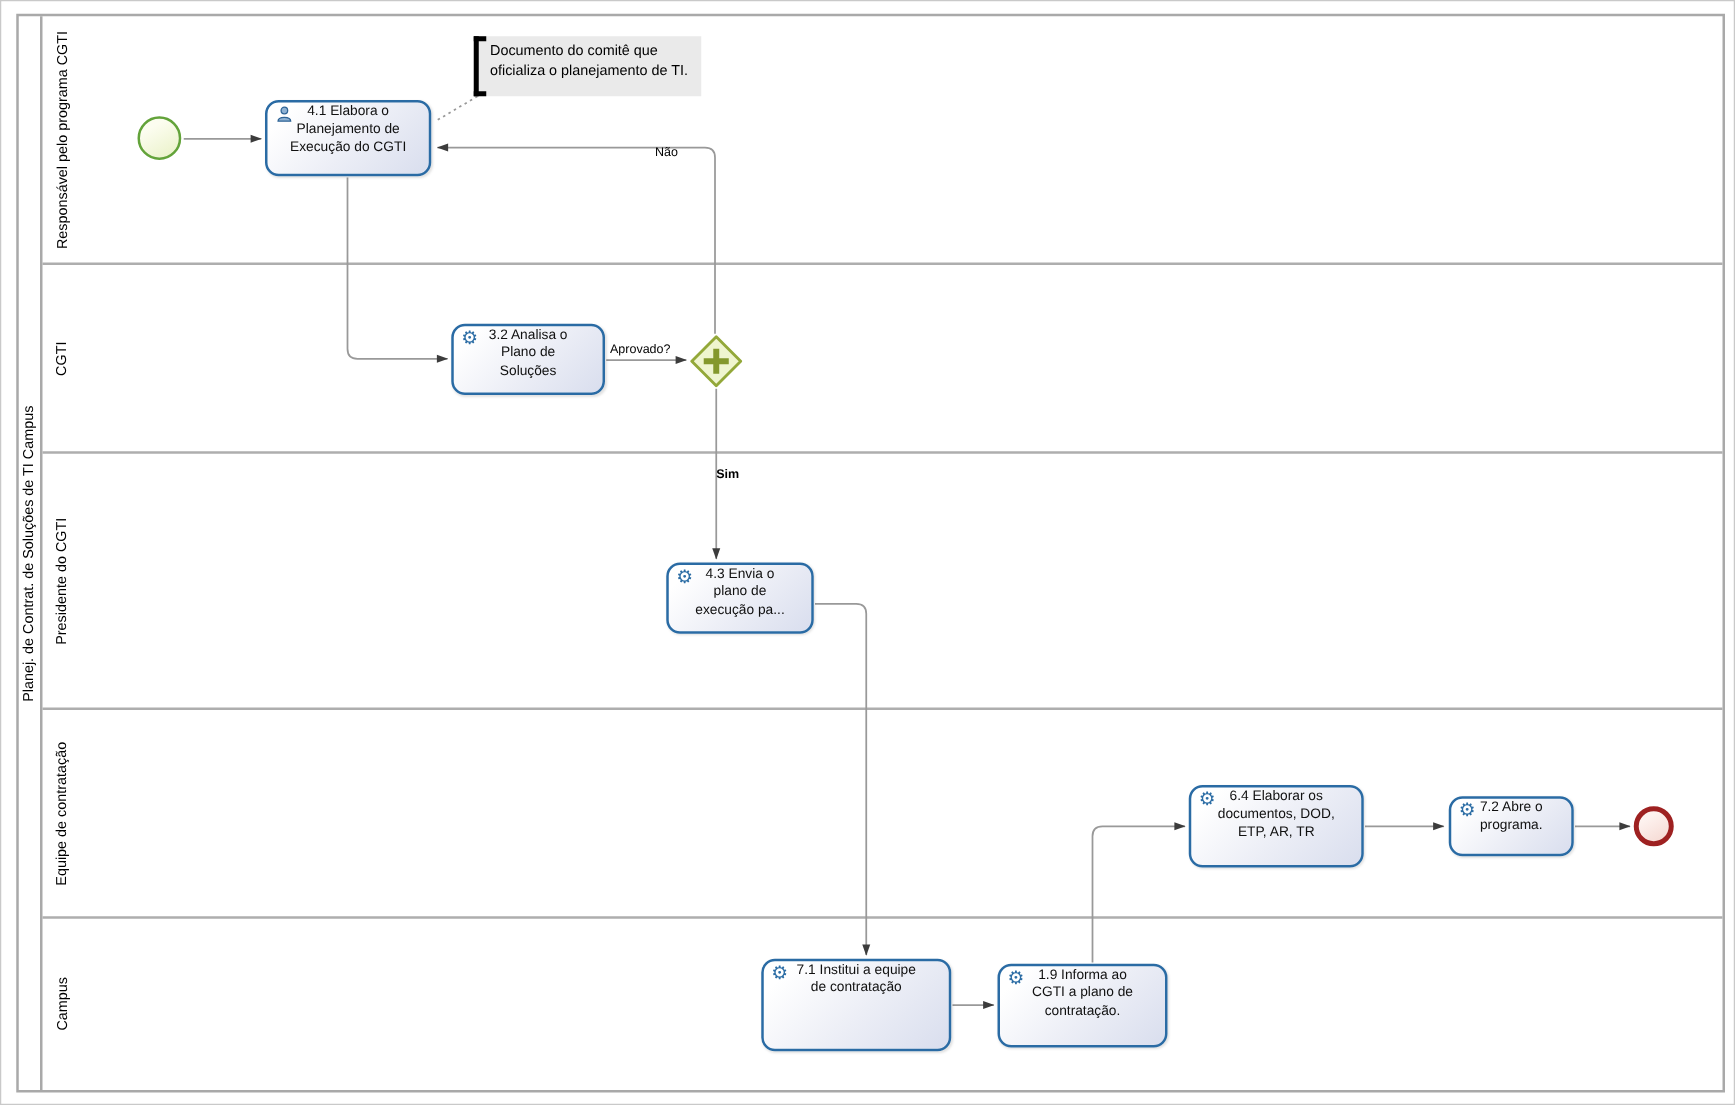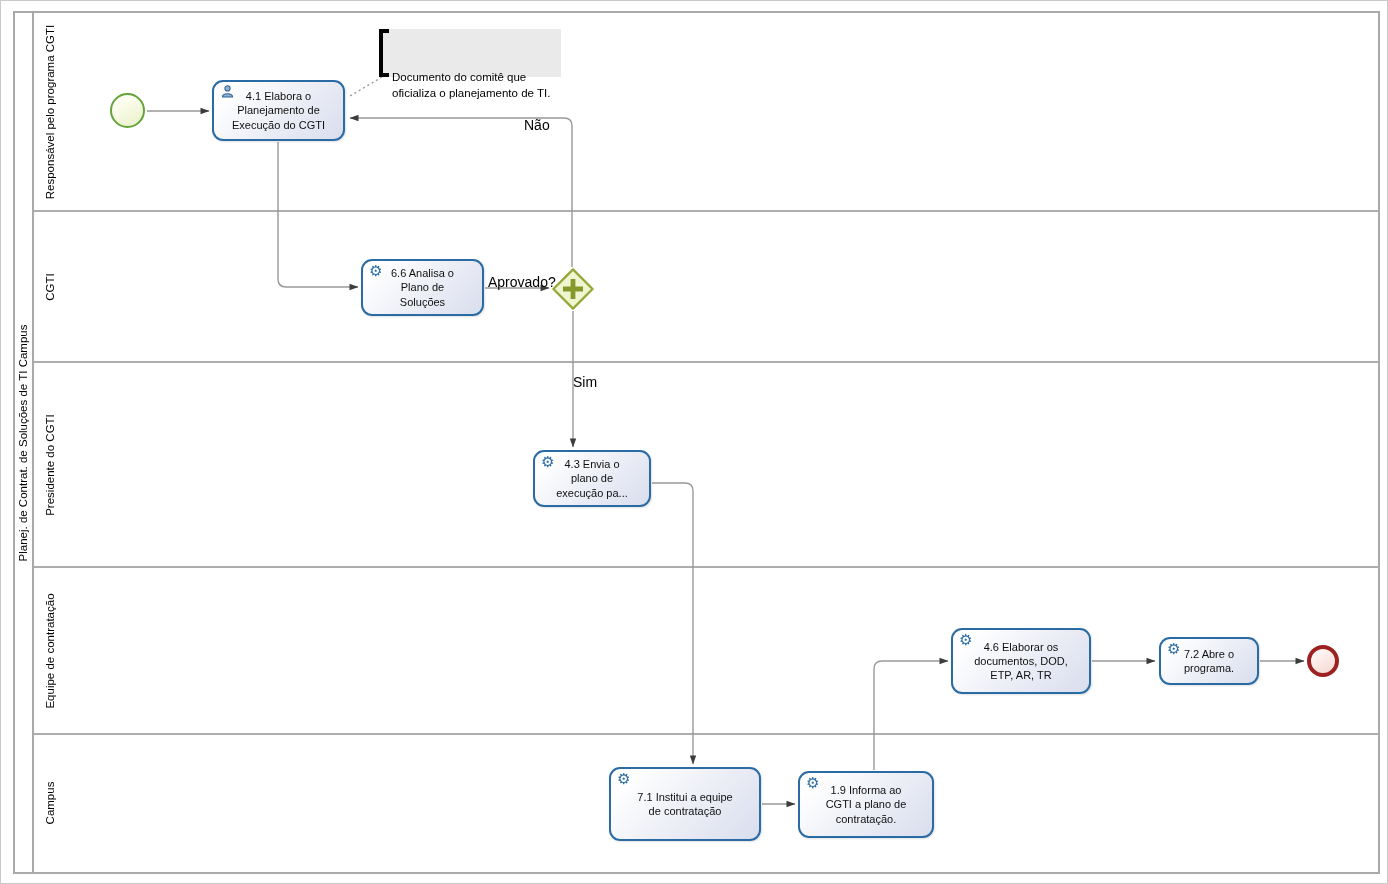--- a/index.html
+++ b/index.html
@@ -7,31 +7,31 @@
   .pool{position:absolute;left:12px;top:10px;width:1367px;height:863px;box-sizing:border-box;border:2px solid #a9a9a9;display:flex;background:#fff;}
   .pool-title{width:19px;box-sizing:border-box;border-right:2px solid #a9a9a9;display:flex;align-items:center;justify-content:center;}
   .vtext{transform:rotate(-90deg);white-space:nowrap;font-size:11.5px;color:#000;}
   .lanes{flex:1;display:flex;flex-direction:column;min-width:0;}
   .lane{display:flex;box-sizing:border-box;}
   .lane + .lane{border-top:2px solid #aeaeae;}
   .lane-label{width:32px;display:flex;align-items:center;justify-content:center;flex:0 0 32px;}
   #edge-layer{position:absolute;left:0;top:0;pointer-events:none;}
   .node{position:absolute;box-sizing:border-box;}
   .task{border:2.5px solid #2a6ba4;border-radius:11px;background:linear-gradient(135deg,#ffffff 12%,#eceef6 55%,#d9deee 100%);
-        display:flex;align-items:center;justify-content:center;text-align:center;
+        display:flex;justify-content:center;text-align:center;
         font-size:11px;color:#101010;line-height:1.3;box-shadow:1px 1px 2px rgba(0,0,0,0.12);}
   .task .icon{position:absolute;top:2px;left:6px;}
   .gear-glyph{color:#2c6da5;font-size:15px;line-height:15px;}
   .event{border-radius:50%;}
   .event-start{border:2.5px solid #63a33a;background:linear-gradient(150deg,#fcfdf0 25%,#e9f1c6 100%);}
   .event-end{border:4px solid #9e2121;background:linear-gradient(150deg,#fdf2ef 25%,#f5d8d1 100%);}
-  .edge-label{position:absolute;font-size:14px;color:#000;white-space:nowrap;}
+  .edge-label{position:absolute;font-size:10px;color:#000;white-space:nowrap;}
   .annotation{position:absolute;box-sizing:border-box;background:#eaeaea;display:flex;align-items:stretch;}
   .bracket{width:10px;box-sizing:border-box;border:4.5px solid #000;border-right:none;background:transparent;}
-  .ann-text{padding:4px 6px 3px 3px;font-size:11.5px;color:#000;line-height:1.4;text-align:left;margin-top:36px;}
+  .ann-text{padding:4px 6px 3px 3px;font-size:11.5px;color:#000;line-height:1.4;text-align:left;}
 </style>
 </head>
 <body>
 
 <div class="canvas" id="canvas">
   <div class="pool">
     <div class="pool-title">
       <span class="vtext">Planej. de Contrat. de Soluções de TI Campus</span>
     </div>
     <div class="lanes" id="lanes">
@@ -88,21 +88,21 @@
         </svg></span>
       <div>
         <div>4.1 Elabora o</div>
         <div>Planejamento de</div>
         <div>Execução do CGTI</div>
       </div>
     </div>
     <div class="node task" style="left: 360px; top: 258px; width: 123px; height: 57px;">
       <span class="icon gear-glyph">⚙</span>
       <div>
-        <div>6.6 Analisa o</div>
+        <div>3.2 Analisa o</div>
         <div>Plano de</div>
         <div>Soluções</div>
       </div>
     </div>
     <div class="node" style="left: 551px; top: 267px; width: 42px; height: 42px;"><svg width="42" height="42" viewBox="0 0 44 44">
         <polygon points="22,1.5 42.5,22 22,42.5 1.5,22" fill="#eff5cf" stroke="#93a839" stroke-width="2.4" stroke-linejoin="round"></polygon>
         <path d="M22 11.5 V32.5 M11.5 22 H32.5" stroke="#84982c" stroke-width="5" fill="none"></path>
       </svg></div>
     <div class="node task" style="left: 532px; top: 449px; width: 118px; height: 57px;">
       <span class="icon gear-glyph">⚙</span>
@@ -123,36 +123,36 @@
       <span class="icon gear-glyph">⚙</span>
       <div>
         <div>1.9 Informa ao</div>
         <div>CGTI a plano de</div>
         <div>contratação.</div>
       </div>
     </div>
     <div class="node task" style="left: 950px; top: 627px; width: 140px; height: 66px;">
       <span class="icon gear-glyph">⚙</span>
       <div>
-        <div>4.6 Elaborar os</div>
+        <div>6.4 Elaborar os</div>
         <div>documentos, DOD,</div>
         <div>ETP, AR, TR</div>
       </div>
     </div>
     <div class="node task" style="left: 1158px; top: 636px; width: 100px; height: 48px;">
       <span class="icon gear-glyph">⚙</span>
       <div>
         <div>7.2 Abre o</div>
         <div>programa.</div>
       </div>
     </div>
     <div class="node event event-end" style="left: 1306px; top: 644px; width: 32px; height: 32px;"></div>
     <div class="edge-label" style="left: 523px; top: 116px;">Não</div>
     <div class="edge-label" style="left: 487px; top: 273px; text-align: center;">Aprovado?</div>
-    <div class="edge-label" style="left: 572px; top: 373px;">Sim</div>
+    <div class="edge-label" style="left: 572px; top: 373px; font-weight: bold;">Sim</div>
     <div class="annotation" style="left: 378px; top: 28px; width: 182px; height: 48px;">
       <div class="bracket"></div>
       <div class="ann-text">
         <div>Documento do comitê que</div>
         <div>oficializa o planejamento de TI.</div>
       </div>
     </div>
   </div>
 
 </body></html>

